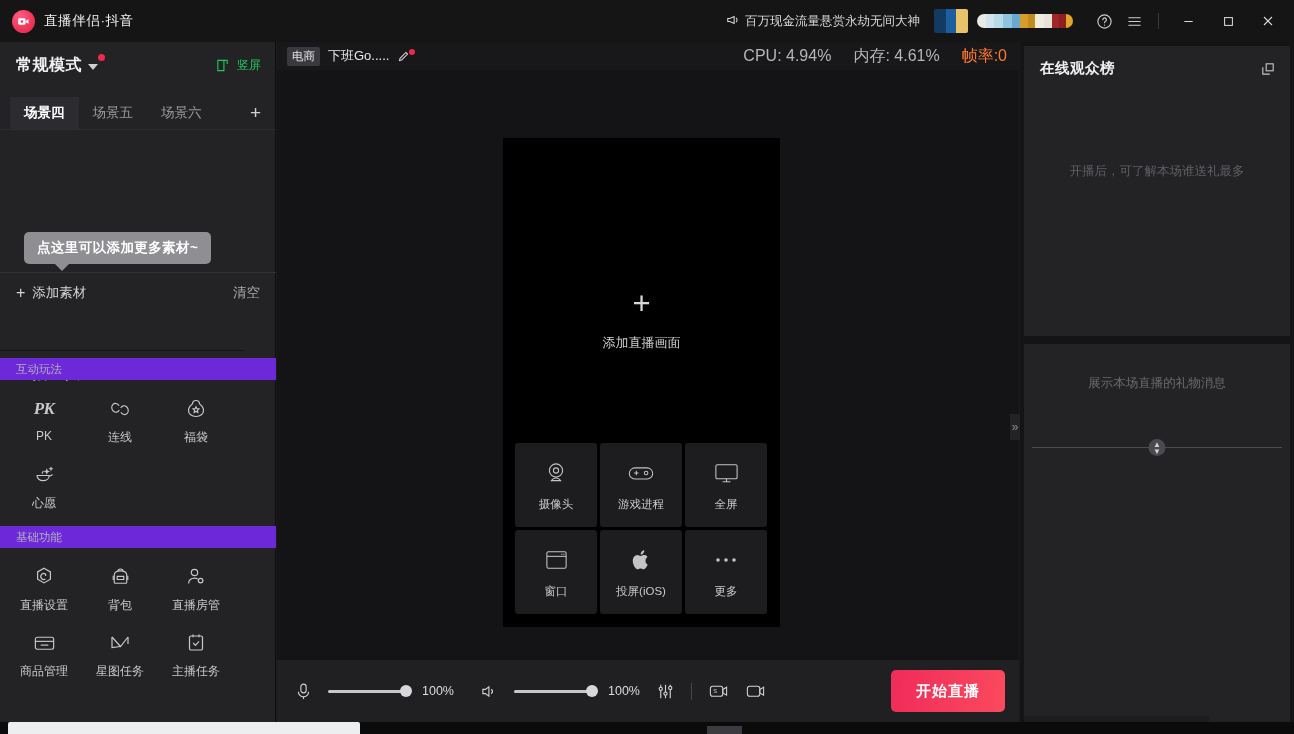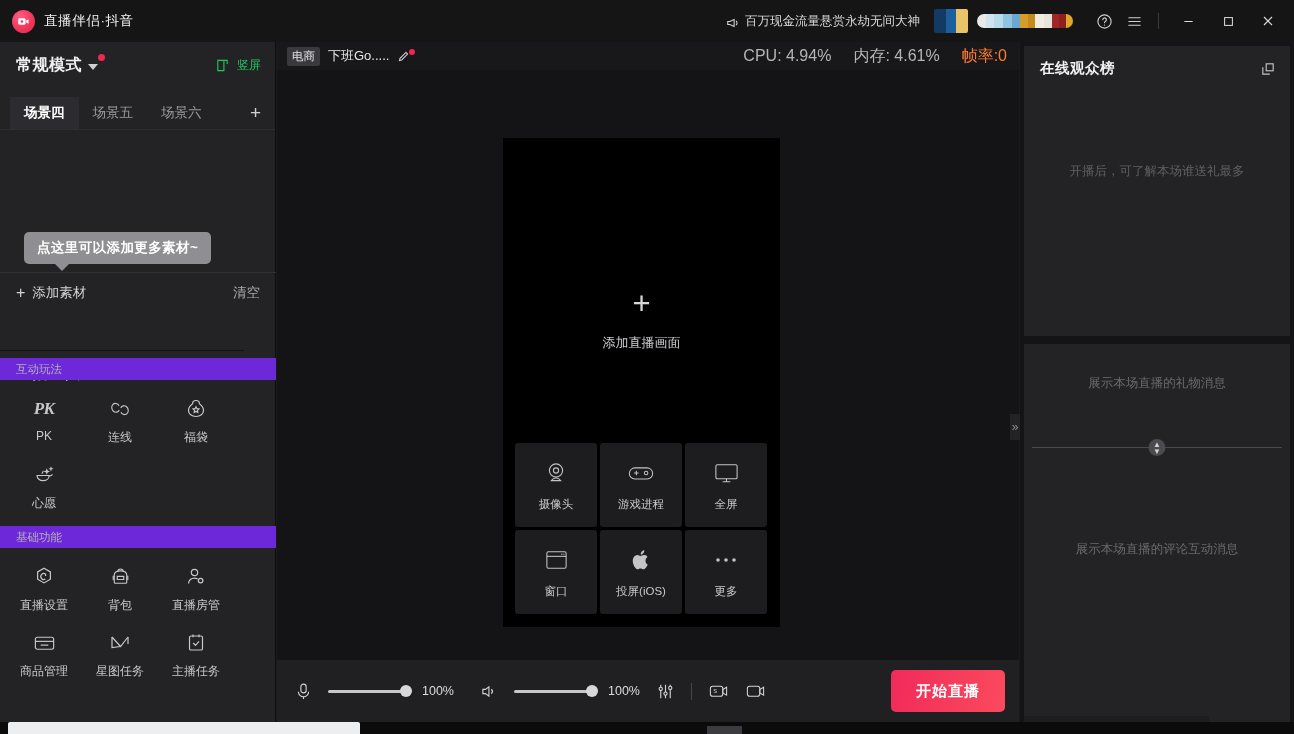--- a/index.html
+++ b/index.html
@@ -20,21 +20,21 @@
   .logo-wrap { display:flex; align-items:center; padding-left:12px; gap:9px; }
   .logo {
     width:23px; height:23px; border-radius:50%;
     background: radial-gradient(circle at 35% 30%, #ff5c87 0%, #f0385a 55%, #d8264a 100%);
     display:flex; align-items:center; justify-content:center;
   }
   .logo svg { display:block; }
   .app-title { font-size:13.5px; color:#f2f2f2; letter-spacing:.6px; }
 
   .tb-spacer { flex:1; }
-  .announce { display:flex; align-items:flex-end; gap:5px; margin-right:14px; }
+  .announce { display:flex; align-items:flex-start; gap:5px; margin-right:14px; }
   .announce-text { font-size:12.5px; color:#d9d9d9; white-space:nowrap; }
   .horn { color:#d9d9d9; display:block; }
 
   .thumbs { display:flex; align-items:center; gap:9px; margin-right:16px; }
   .thumb-a { width:34px; height:24px; border-radius:2px; display:flex; overflow:hidden; }
   .thumb-a i { display:block; height:100%; }
   .thumb-b { width:96px; height:14px; border-radius:7px; display:flex; overflow:hidden; }
   .thumb-b i { display:block; height:100%; }
 
   .tb-btn {
@@ -604,23 +604,20 @@
 
       <div class="msg-gift">
         <div class="t">展示本场直播的礼物消息</div>
       </div>
 
       <div class="divider">
         <span class="ln"></span>
         <span class="grip">▲<br>▼</span>
       </div>
 
-      <div class="msg-comment">
-        <div class="t">展示本场直播的评论互动消息</div>
-      </div>
 
       <div class="msg-input-row">
         <input class="msg-input" placeholder="说两句..." style="">
         <div class="msg-send">发送</div>
       </div>
     </div>
   </div>
 
   <div class="os-strip">
     <div class="os-win"></div>

